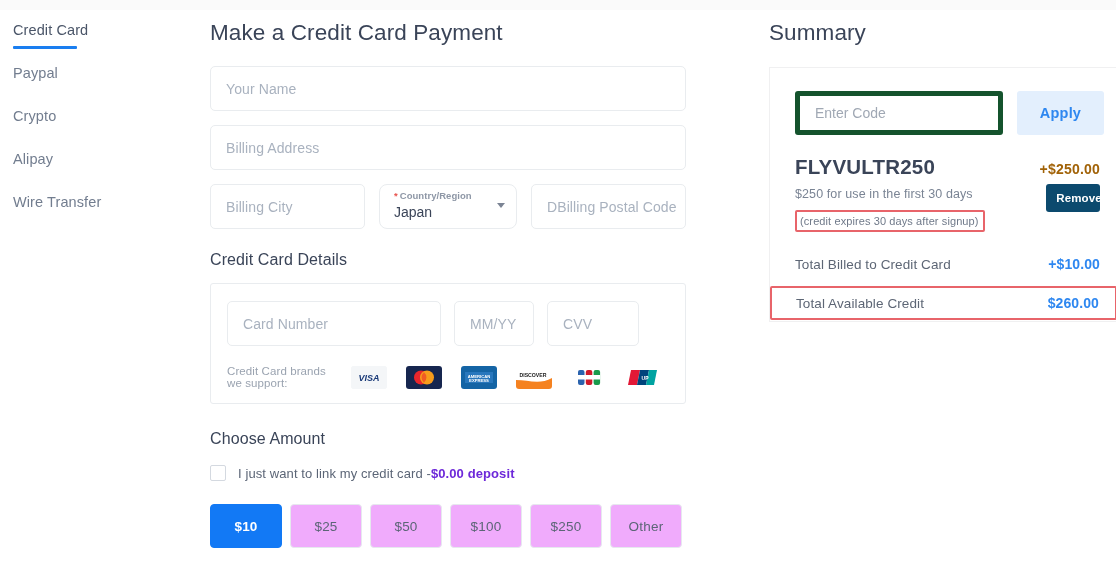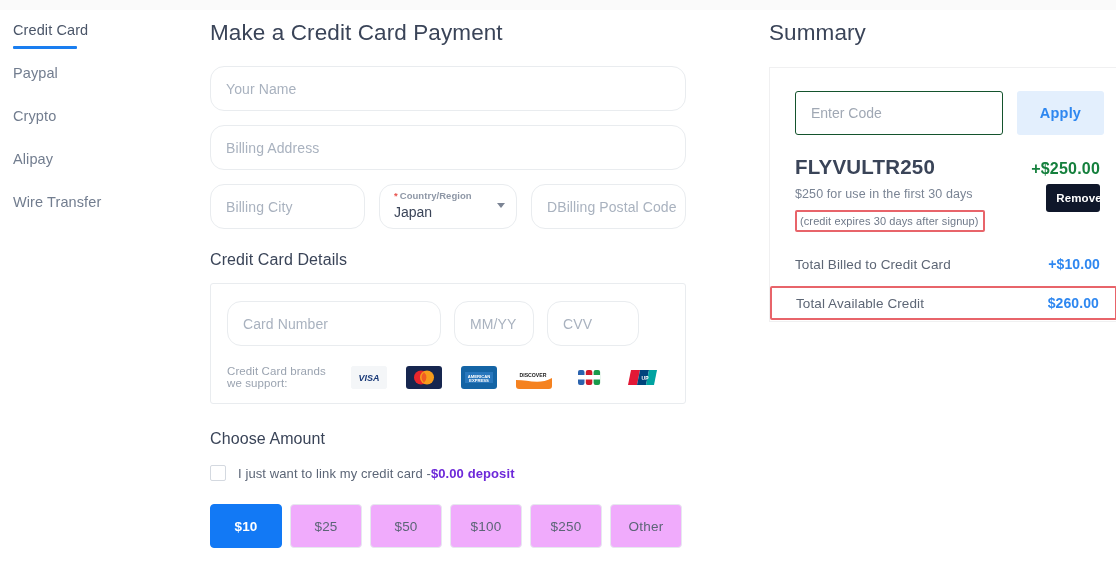--- a/index.html
+++ b/index.html
@@ -80,21 +80,21 @@
 
   h2.section-title {
     font-size: 16px;
     font-weight: 400;
     color: #3a4458;
     letter-spacing: 0.1px;
   }
 
   .fld {
     border: 1px solid #e9ecef;
-    border-radius: 14px;
+    border-radius: 5px;
     background: #ffffff;
     height: 45px;
     display: flex;
     align-items: center;
     padding: 0 15px;
     font-size: 14px;
     color: #a9b2bf;
     letter-spacing: 0.1px;
     overflow: hidden;
     white-space: nowrap;
@@ -109,21 +109,21 @@
     gap: 14px;
     margin-top: 14px;
   }
   #city-field  { width: 155px; }
   #postal-field{ width: 155px; }
 
   #country-select {
     position: relative;
     width: 138px;
     border: 1px solid #e9ecef;
-    border-radius: 14px;
+    border-radius: 8px;
     background: #fff;
     height: 45px;
     padding: 5px 14px 0 14px;
     cursor: pointer;
   }
   #country-label {
     font-size: 9.5px;
     font-weight: bold;
     color: #8e97a6;
     letter-spacing: 0.05px;
@@ -258,21 +258,21 @@
     background: #ffffff;
     border: 1px solid #f0f0f1;
     border-right: none;
     padding: 23px 0 0 25px;
   }
 
   #code-row { display: flex; align-items: stretch; }
   #code-input {
     width: 208px;
     height: 44px;
-    border: 1px solid #14532d;
+    border: 5px solid #14532d;
     border-radius: 3px;
     display: flex;
     align-items: center;
     padding: 0 15px;
     font-size: 14px;
     color: #a0a8b4;
     background: #fff;
     cursor: text;
   }
   #apply-button {
@@ -298,23 +298,23 @@
     justify-content: space-between;
     padding-right: 16px;
   }
   #promo-code {
     font-size: 20.5px;
     font-weight: bold;
     color: #3a4458;
     letter-spacing: 0.2px;
   }
   #promo-amount {
-    font-size: 16px;
+    font-size: 14px;
     font-weight: bold;
-    color: #15803d;
+    color: #a16207;
     letter-spacing: 0.2px;
   }
   #promo-desc {
     font-size: 12.5px;
     color: #7a8494;
     letter-spacing: 0.1px;
     margin-top: 8px;
   }
   #promo-expiry-wrap {
     position: relative;
@@ -329,21 +329,21 @@
     border: 2px solid #e8646a;
     border-radius: 2px;
     display: inline-block;
   }
   #remove-button {
     position: absolute;
     right: 16px;
     top: 29px;
     width: 54px;
     height: 28px;
-    background: #0f172a;
+    background: #0c4a6e;
     border-radius: 3px;
     display: flex;
     align-items: center;
     justify-content: center;
     font-size: 11.5px;
     font-weight: bold;
     color: #ffffff;
     letter-spacing: 0.1px;
     cursor: pointer;
     padding-left: 12px;

